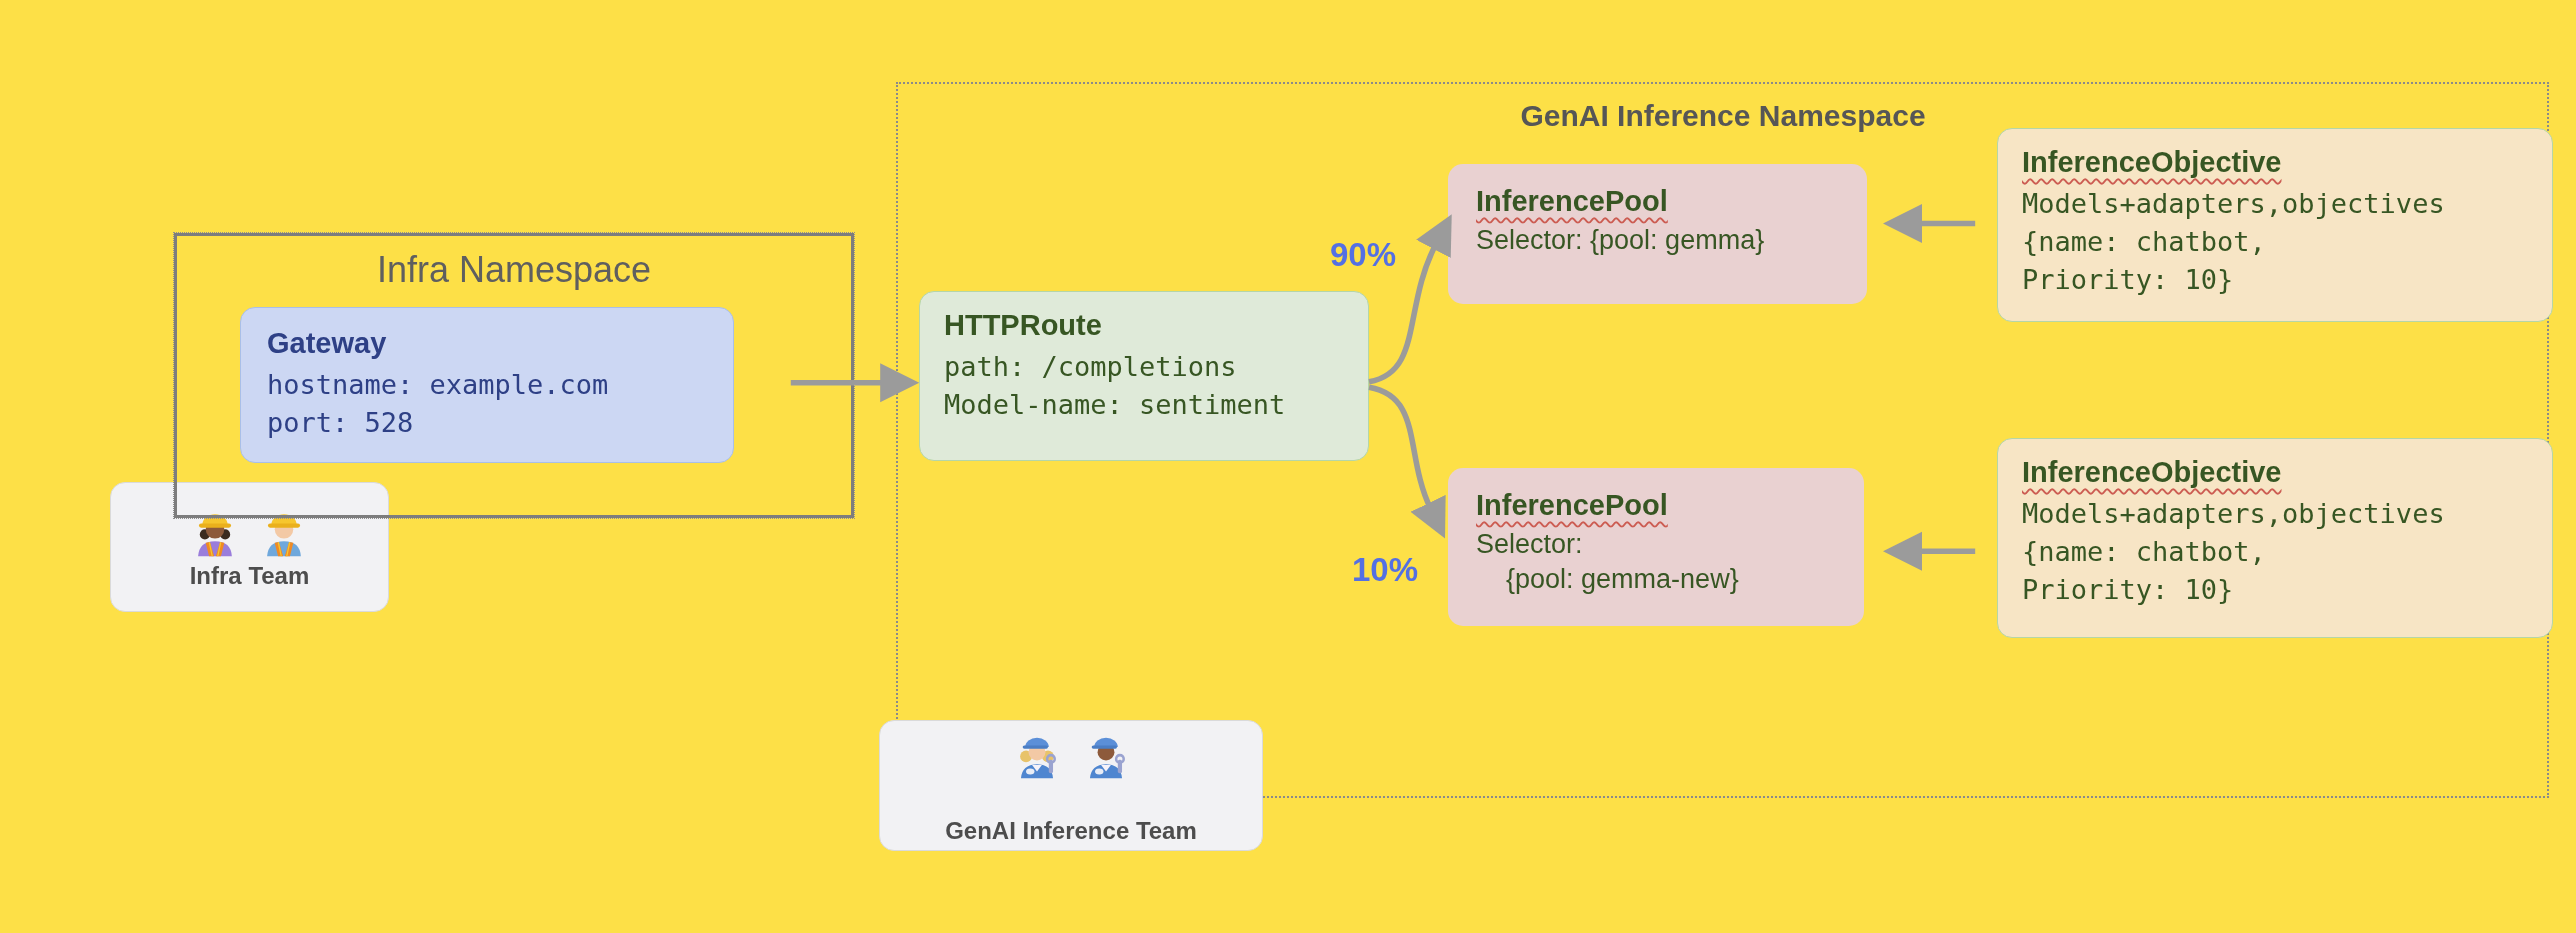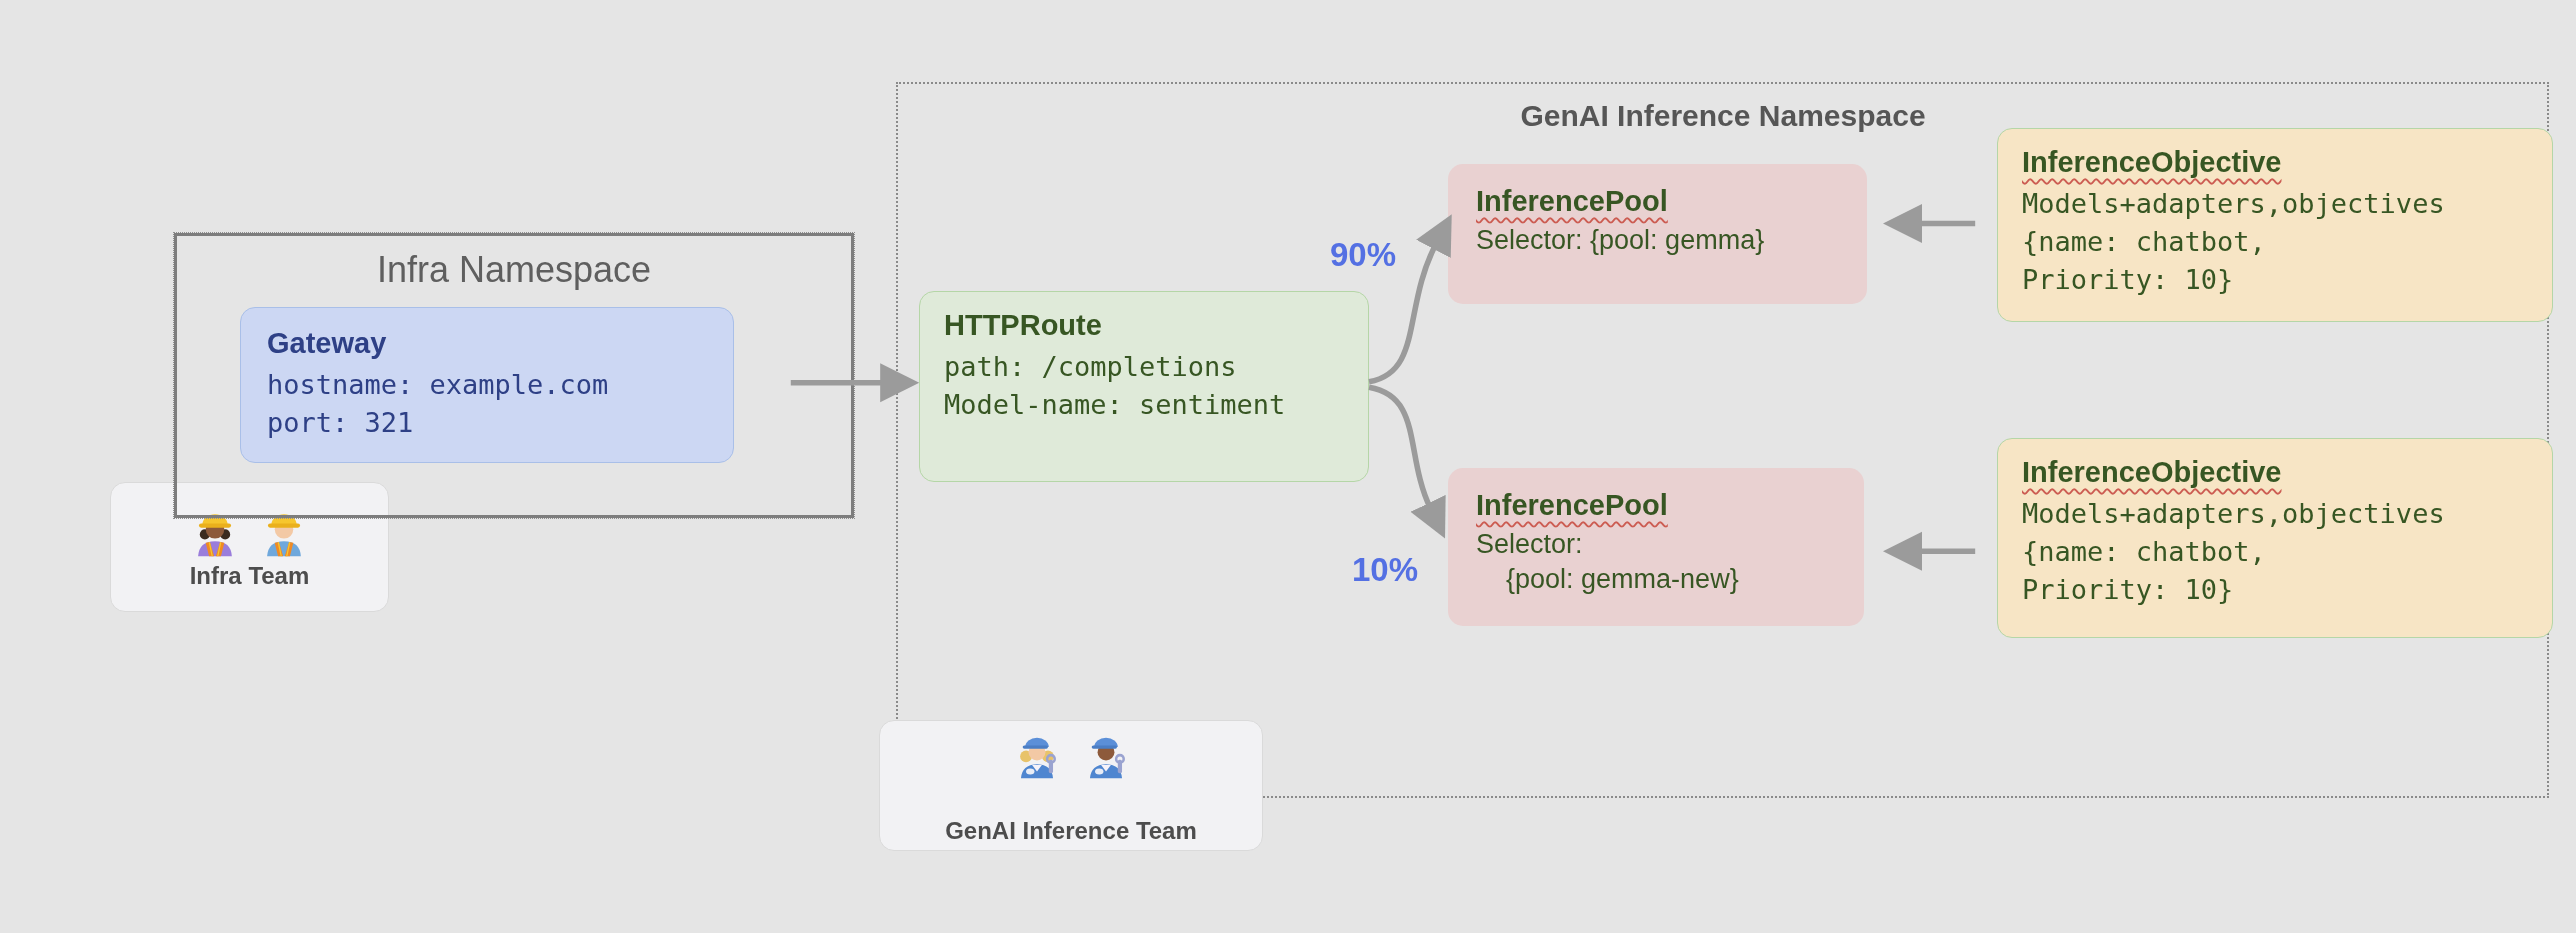--- a/index.html
+++ b/index.html
@@ -1,17 +1,17 @@
 <!DOCTYPE html>
 <html style="font-size:15px"><head>
 <meta charset="utf-8">
 <style>
   html,body{margin:0;padding:0;background:#ffffff;}
   #canvas{
-    position:relative;width:2576px;height:933px;background:#e5e5e5;overflow:hidden;
+    position:relative;width:2576px;height:933px;background:#fde047;overflow:hidden;
     font-family:"Liberation Sans",sans-serif;
   }
   .abs{position:absolute;}
   
   .infra-ns{
     left:174px;top:233px;width:674px;height:279px;
     border:3.7px solid #7d7d7d;outline:1.9px dotted #8f8f8f;outline-offset:0px;
     background:transparent;z-index:2;
   }
   .ns-title{
@@ -28,21 +28,21 @@
   }
   
   .rbox{border-radius:15px;box-sizing:border-box;z-index:3;}
   .gateway{
     left:240px;top:307px;width:494px;height:156px;
     background:#ccd7f3;border:1.9px solid #a9bfe8;
     padding:17px 26px;color:#2e4086;
   }
   .gateway .box-title{color:#2e4086;}
   .httproute{
-    left:919px;top:291px;width:450px;height:191px;
+    left:919px;top:291px;width:450px;height:170px;
     background:#dfead9;border:1.9px solid #b5d6a7;
     padding:15px 24px;color:#375623;
   }
   .pool{
     background:#e9d1d1;border:none;color:#375623;padding:18.6px 28px;
   }
   .pool-top{left:1448px;top:164px;width:419px;height:140px;}
   .pool-bottom{left:1448px;top:468px;width:416px;height:158px;}
   .objective{
     background:#f7e5c5;border:1.9px solid #b5d6a7;color:#375623;padding:15px 24px;margin-left:20px;
@@ -87,21 +87,21 @@
   <div class="abs genai-ns"></div>
   <div class="abs genai-ns-title">GenAI Inference Namespace</div>
 
   <div class="abs infra-ns">
     <div class="abs ns-title">Infra Namespace</div>
   </div>
 
   <div class="abs rbox gateway">
     <span class="box-title">Gateway</span>
     <div class="mono-line">hostname: example.com</div>
-    <div class="mono-line">port: 321</div>
+    <div class="mono-line">port: 528</div>
   </div>
 
   <div class="abs team infra-team">
     <div class="emoji-row">
       <svg viewBox="0 0 64 64" width="54" height="54">
         <circle cx="20" cy="36" r="6" fill="#3b2b20"></circle>
           <circle cx="44" cy="36" r="6" fill="#3b2b20"></circle>
         <path d="M12 62 Q13 44 32 44 Q51 44 52 62 Z" fill="#9a7ddb"></path>
         <path d="M21 46 L25 62 L31 62 L26 45 Z" fill="#f08a24"></path>
           <path d="M43 46 L39 62 L33 62 L38 45 Z" fill="#f08a24"></path>

